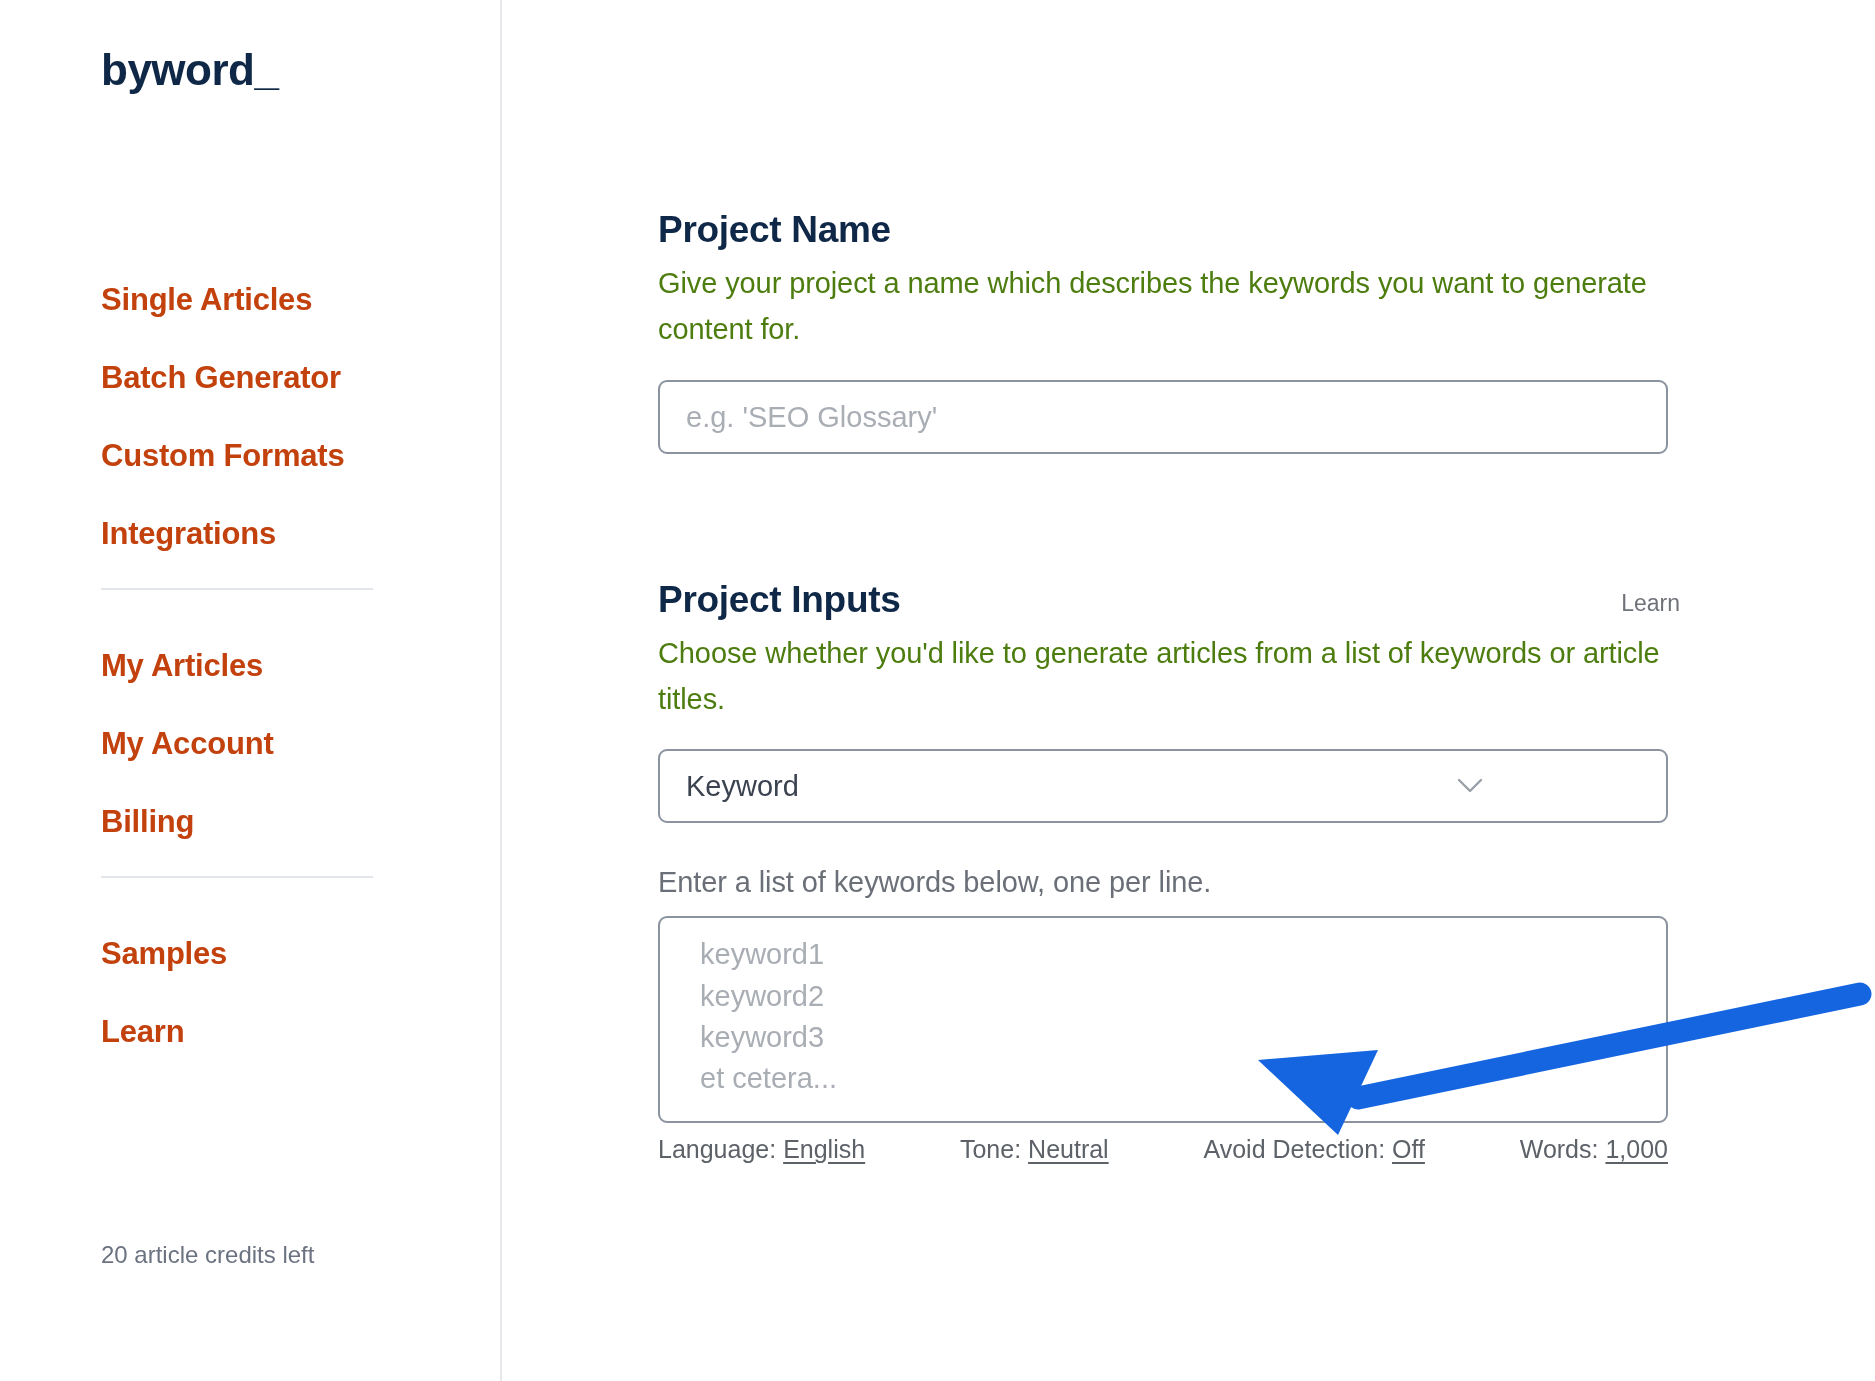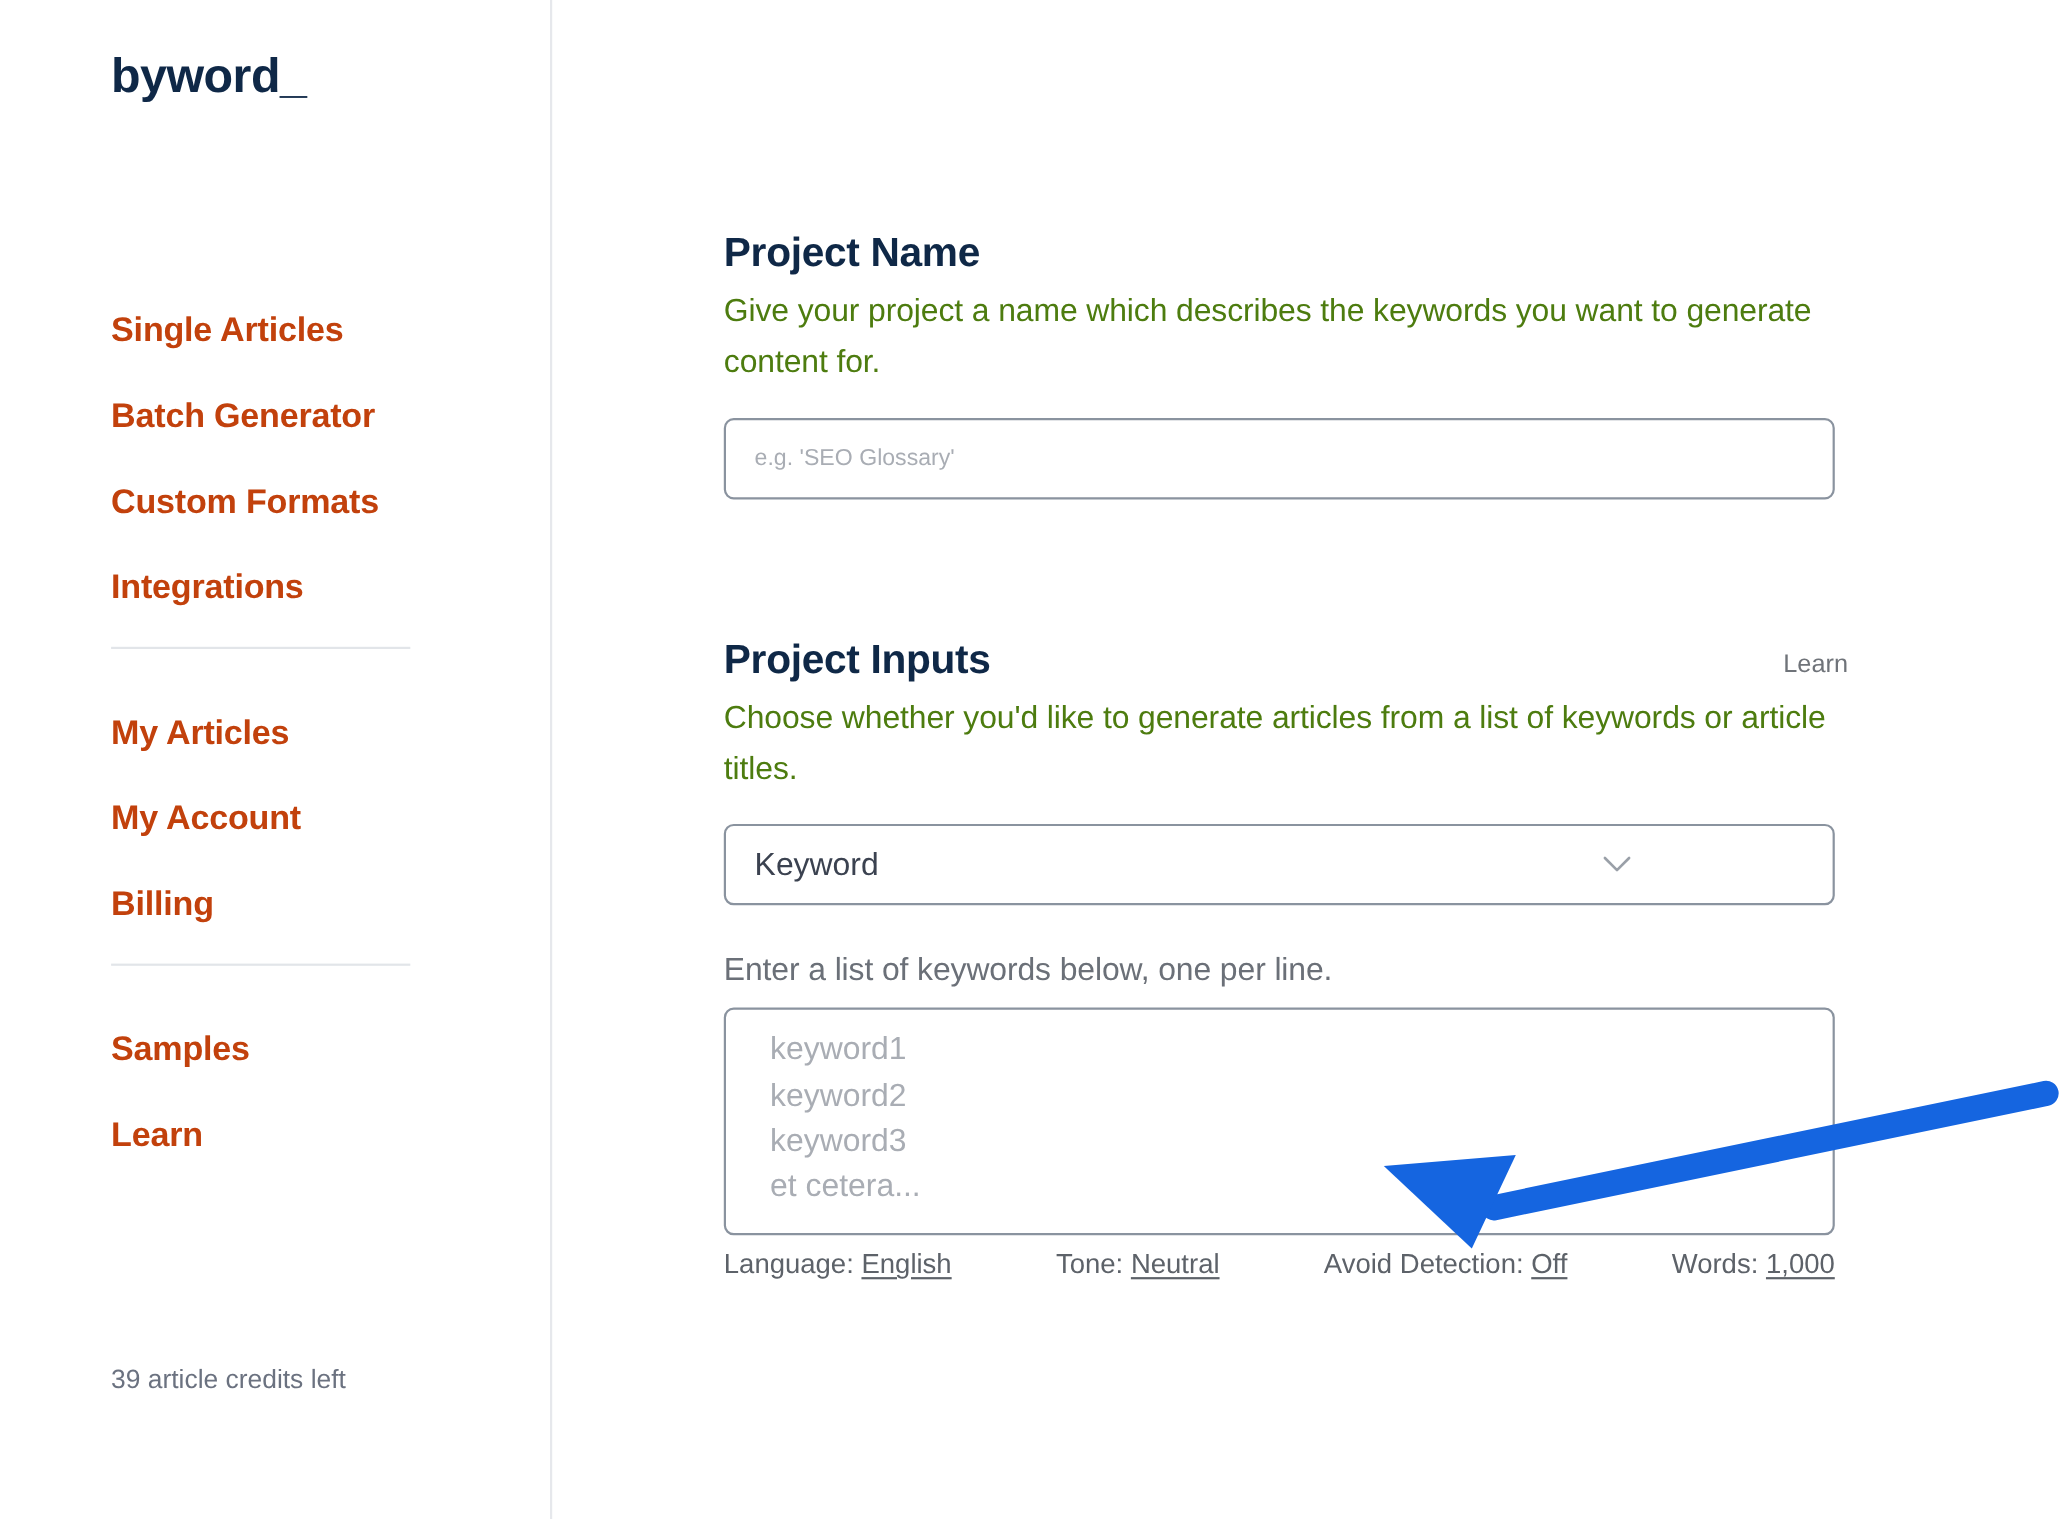--- a/index.html
+++ b/index.html
@@ -135,21 +135,21 @@
   .field-input {
     box-sizing: border-box;
     display: block;
     width: 1010px;
     height: 74px;
     margin-top: 28px;
     border: 2px solid #8a939f;
     border-radius: 9px;
     background: #ffffff;
     font-family: "Liberation Sans", sans-serif;
-    font-size: 21px;
+    font-size: 29px;
     color: #8b5cf6;
     padding: 0 26px;
     outline: none;
   }
   .field-input::placeholder {
     color: #a9adb4;
   }
 
   .select-wrap {
     position: relative;
@@ -266,21 +266,21 @@
       <div class="nav-item">My Articles</div>
       <div class="nav-item">My Account</div>
       <div class="nav-item">Billing</div>
 
       <div class="nav-divider"></div>
 
       <div class="nav-item">Samples</div>
       <div class="nav-item">Learn</div>
     </nav>
 
-    <div class="credits">39 article credits left</div>
+    <div class="credits">20 article credits left</div>
   </aside>
 
   <main class="main">
     <div class="content">
 
       <section class="section-project-name">
         <div class="section-head-row">
           <h2 class="section-title">Project Name</h2>
         </div>
         <p class="section-desc">Give your project a name which describes the keywords you want to generate content for.</p>

